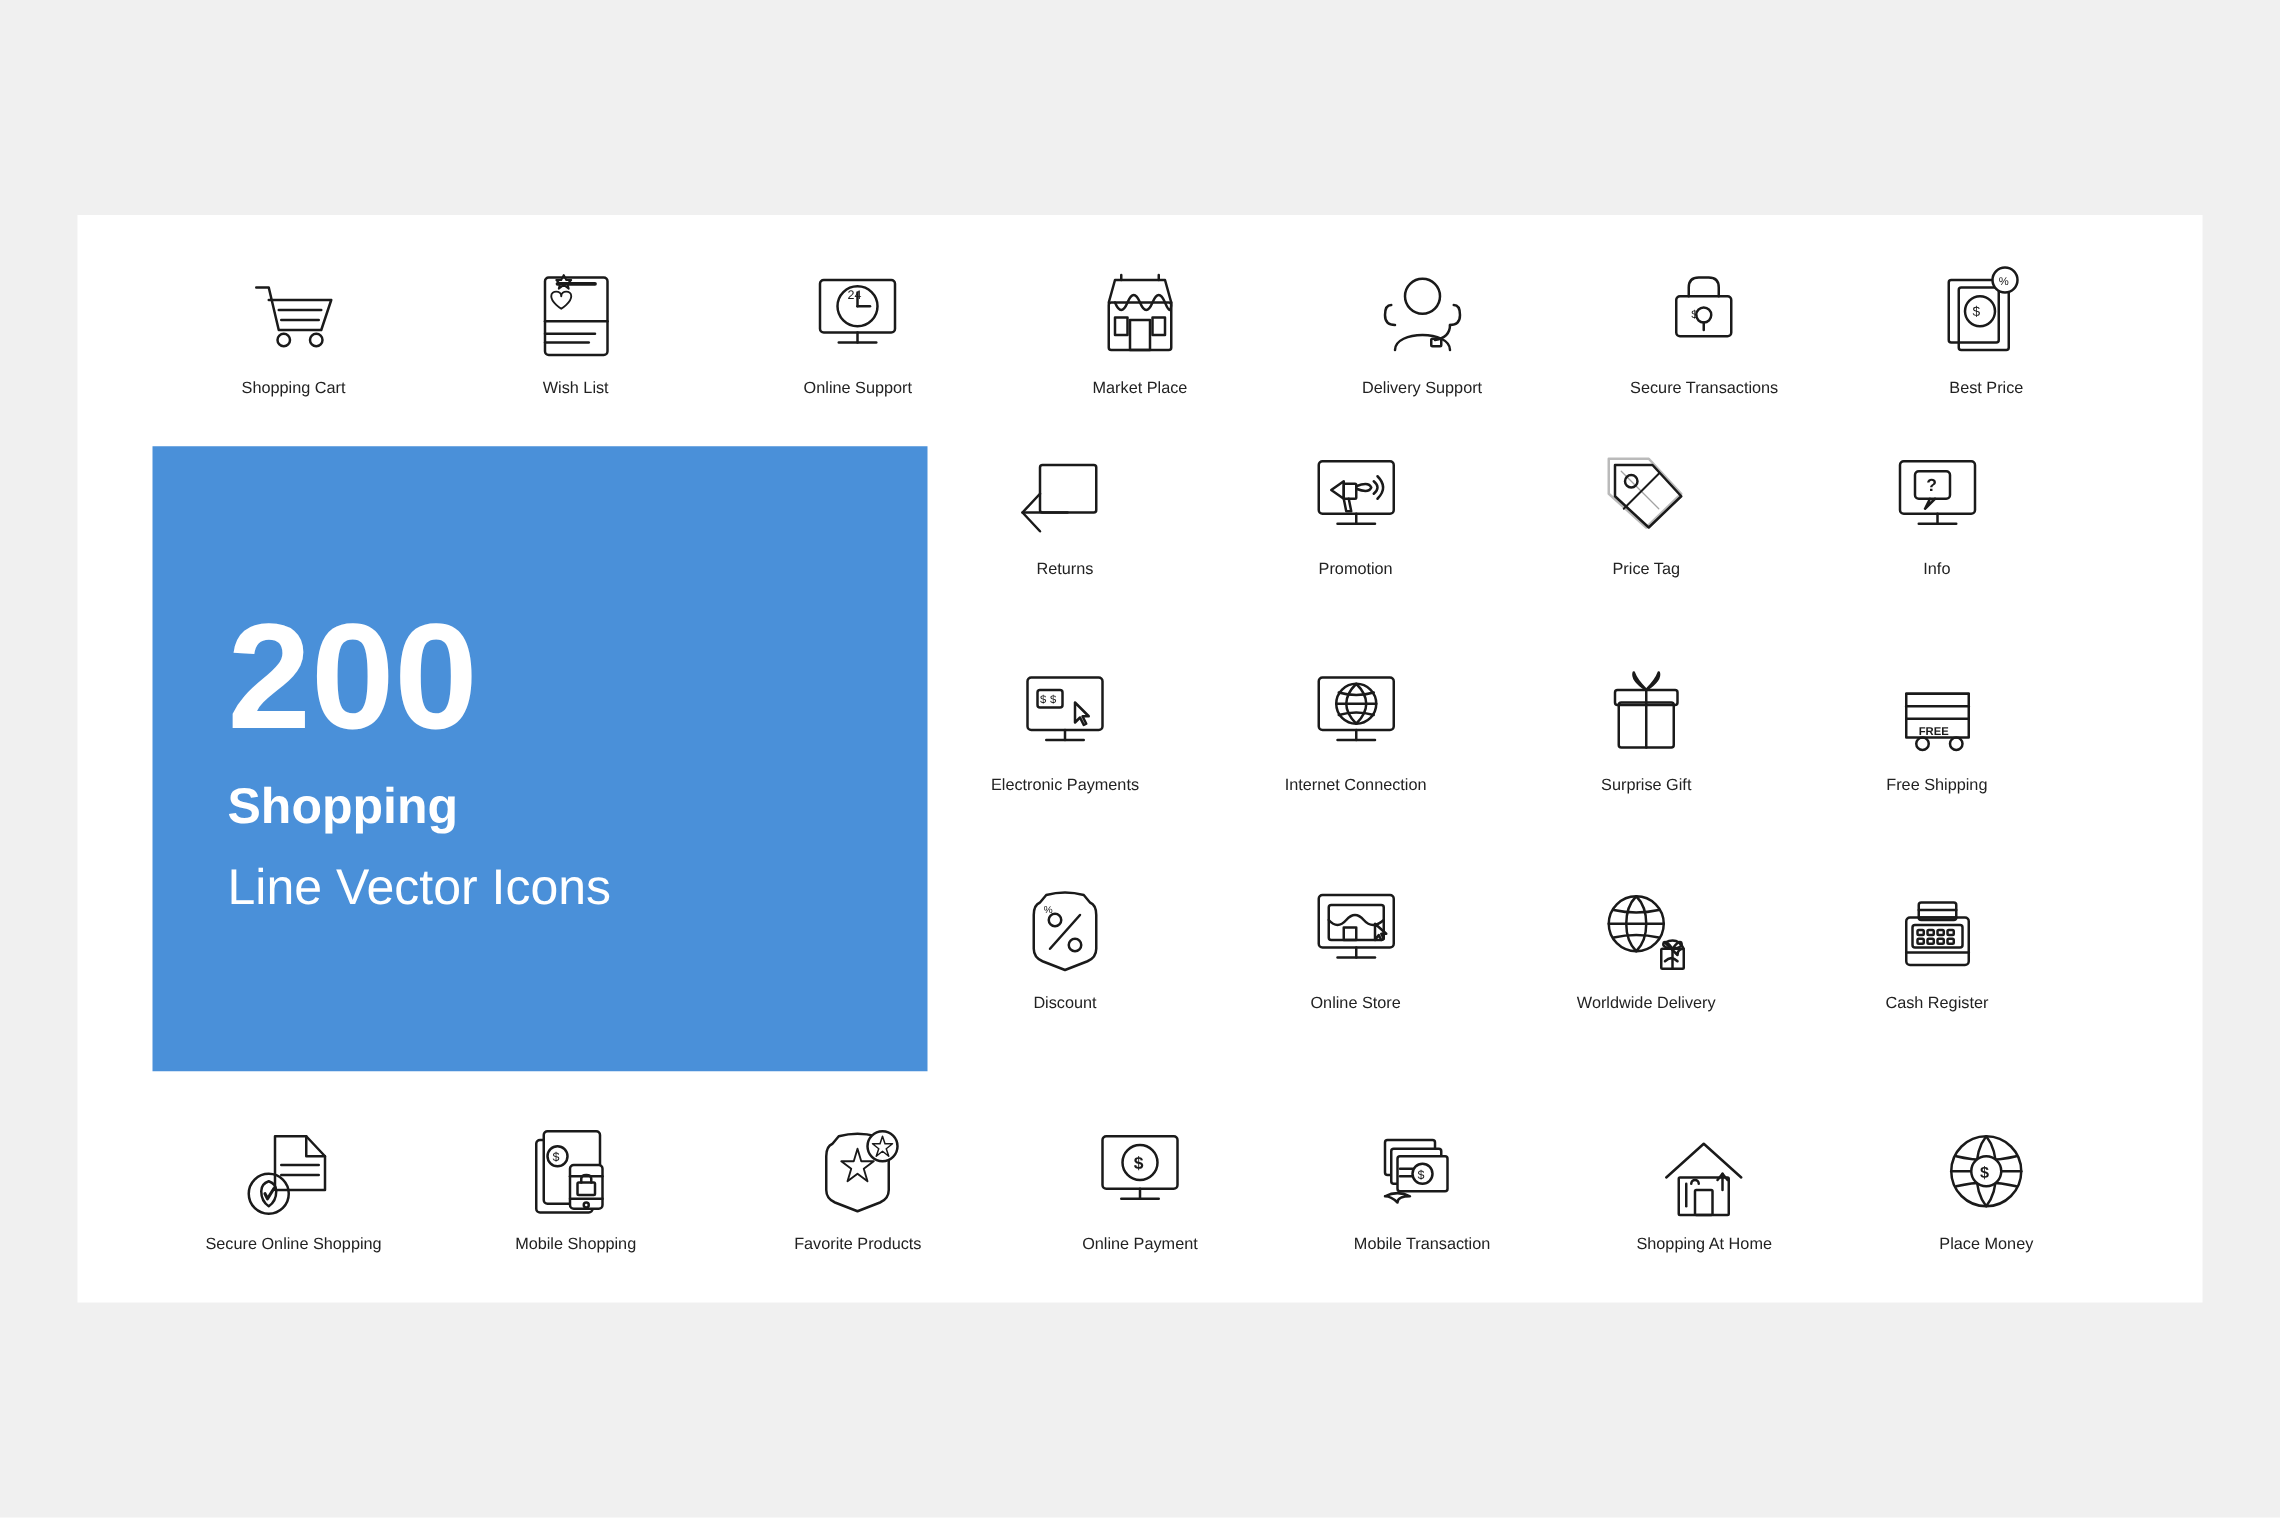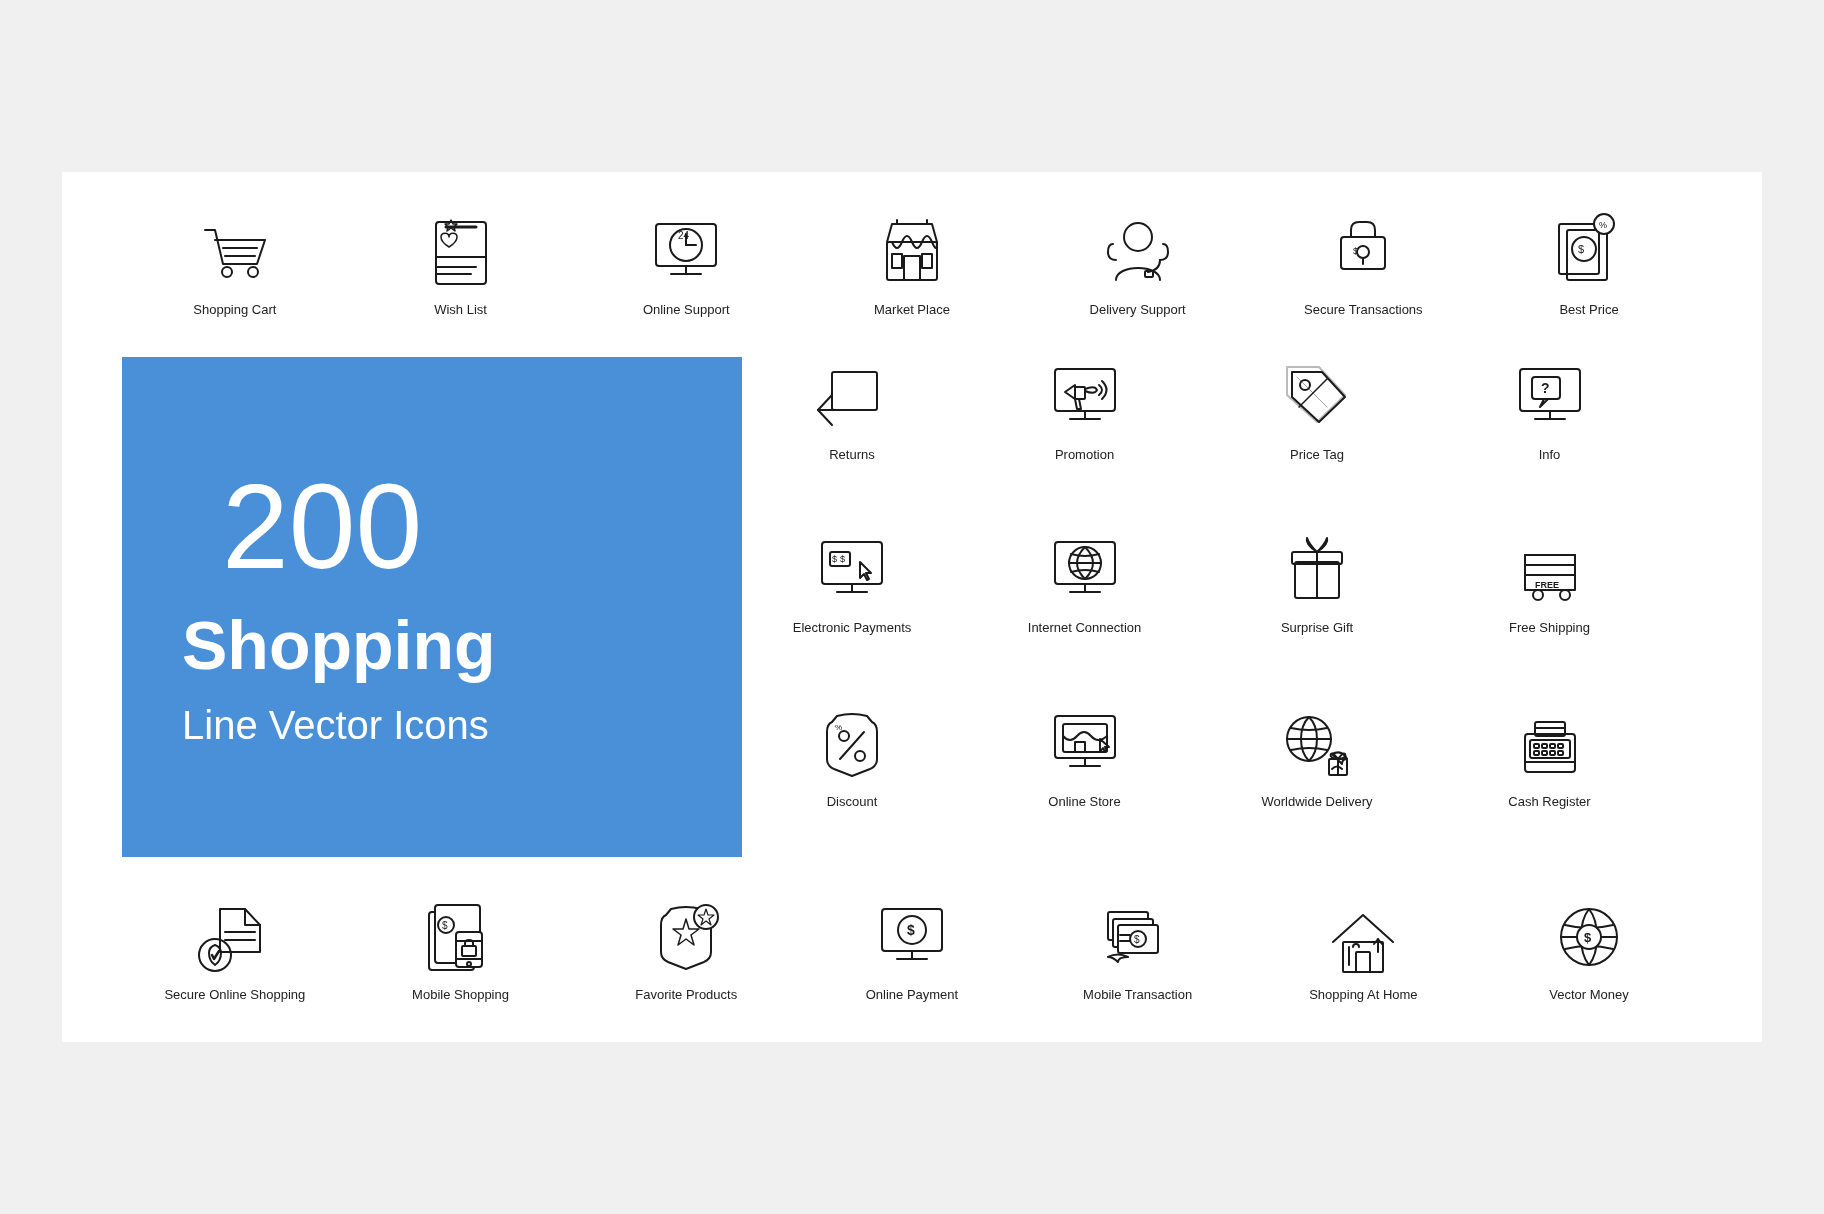--- a/index.html
+++ b/index.html
@@ -60,27 +60,26 @@
       position: absolute;
       bottom: -15px;
       left: 15px;
       width: 100%;
       height: 100%;
       background: #ccc;
       z-index: -1;
     }
     .banner-number {
       font-size: 120px;
-      font-weight: 400;
+      font-weight: 700;
       color: white;
       line-height: 1;
-      margin-left: 40px;
     }
     .banner-title {
-      font-size: 68px;
+      font-size: 40px;
       font-weight: 700;
       color: white;
       line-height: 1.1;
       margin-top: 22px;
     }
     .banner-subtitle {
       font-size: 40px;
       font-weight: 400;
       color: white;
       margin-top: 21px;
@@ -487,18 +486,18 @@
       <svg class="icon-svg" viewBox="0 0 80 80">
         <circle cx="40" cy="40" r="28"></circle>
         <path d="M40 12 Q48 22 48 40 Q48 58 40 68 Q32 58 32 40 Q32 22 40 12"></path>
         <line x1="12" y1="40" x2="68" y2="40"></line>
         <path d="M16 28 Q40 34 64 28"></path>
         <path d="M16 52 Q40 46 64 52"></path>
 
         <circle cx="40" cy="40" r="12" fill="white" stroke="#1a1a1a"></circle>
         <text x="35" y="45" font-size="13" stroke="none" fill="#1a1a1a" font-weight="bold">$</text>
       </svg>
-      <span class="label">Vector Money</span>
+      <span class="label">Place Money</span>
     </div>
 
   </div>
 
 </div>
 
 </body></html>

